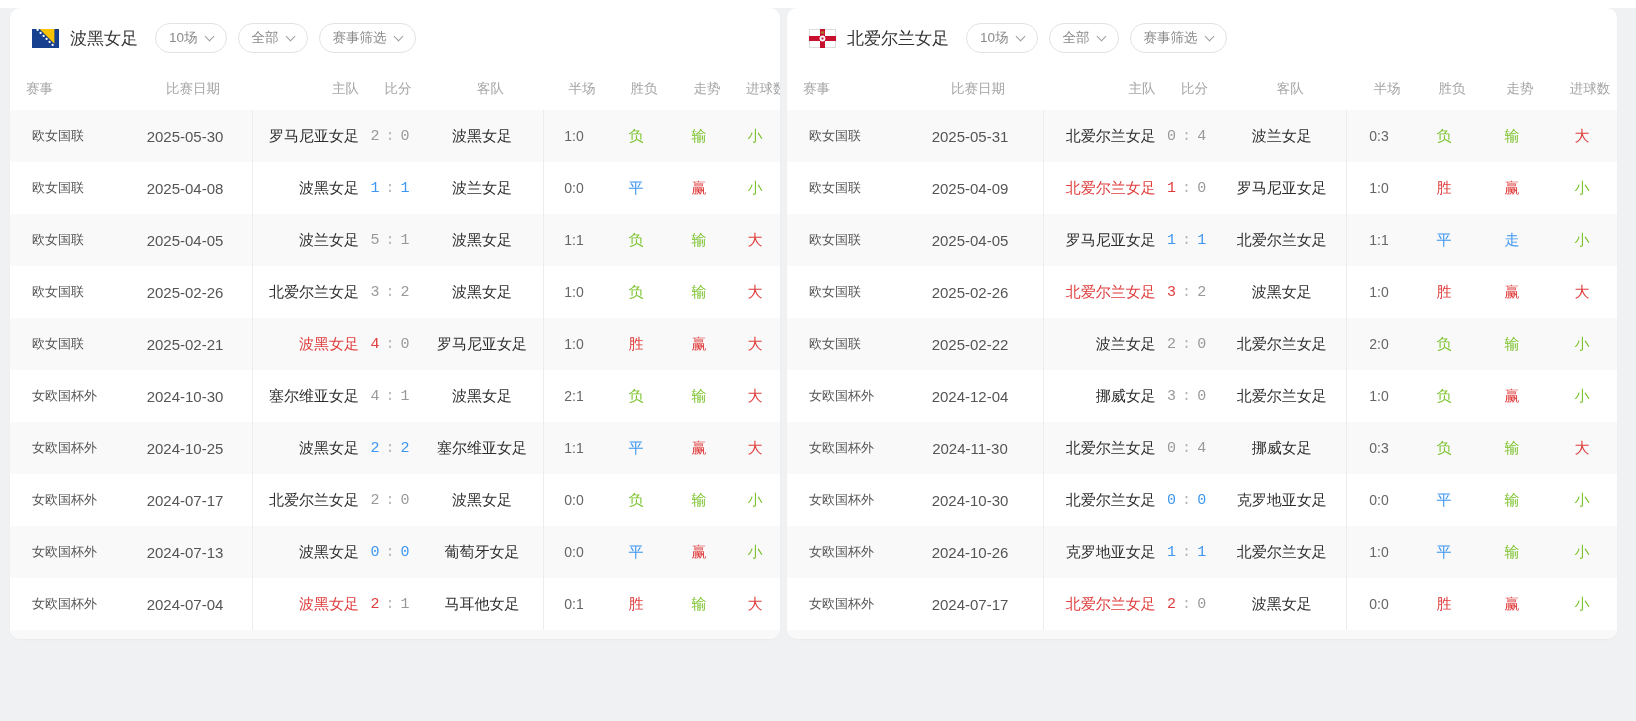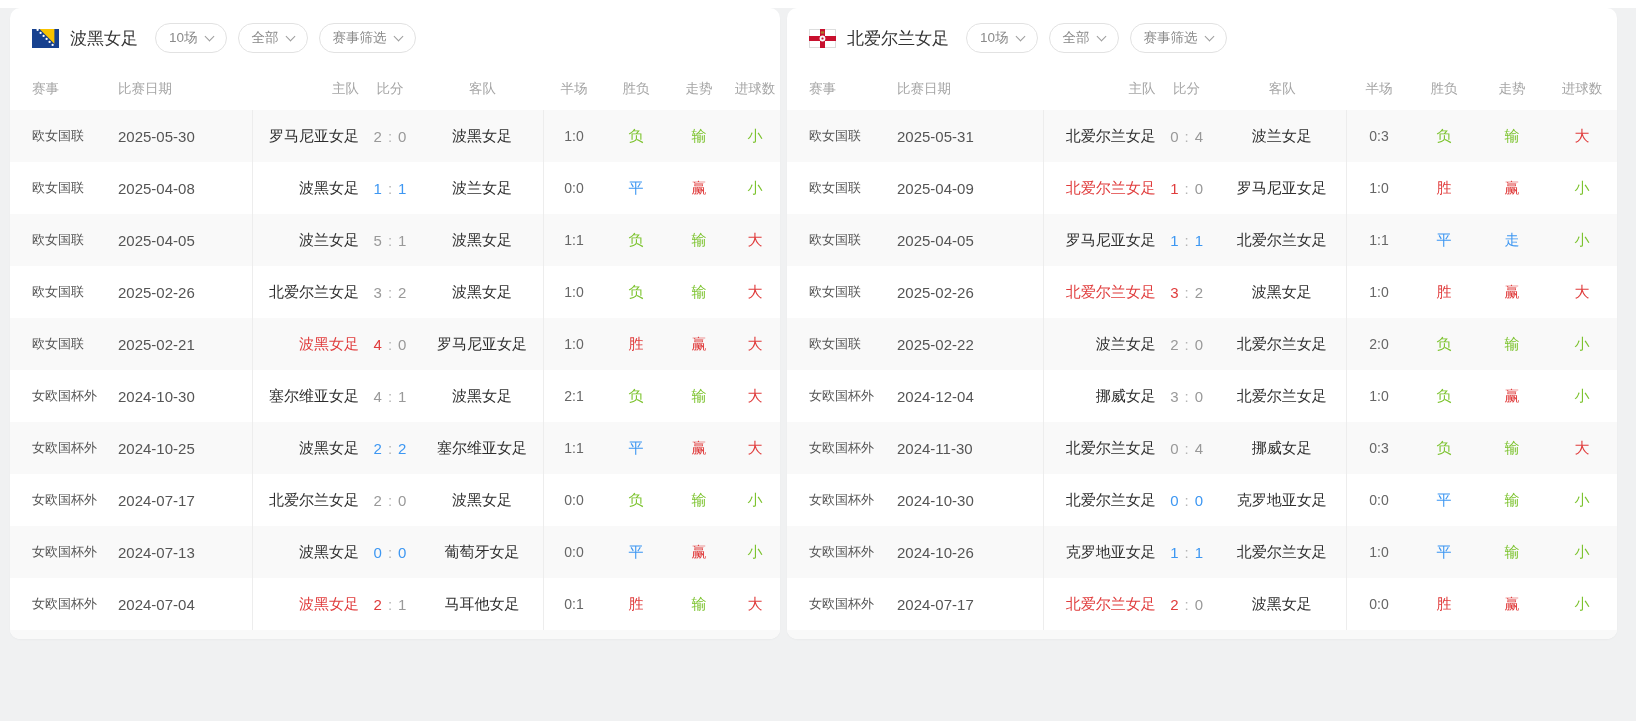--- a/index.html
+++ b/index.html
@@ -45,35 +45,35 @@
     width:7px; height:7px; border-right:1.6px solid #9d9d9d; border-bottom:1.6px solid #9d9d9d;
     transform:rotate(45deg); margin-top:-4px;
   }
 
   .grid-row { display:grid; align-items:center; }
   .panel-left  .grid-row { grid-template-columns:108px 134px 292px 60px 64px 62px 50px; }
   .panel-right .grid-row { grid-template-columns:110px 146px 304px 64px 66px 70px 70px; }
 
   .thead { height:42px; }
   .thead .cell, .thead .home, .thead .away, .thead .score-h {
-    font-size:13.5px; color:#a5a5a5; white-space:nowrap;
+    font-size:13.5px; color:#a5a5a5; white-space:nowrap;padding-left:16px;
   }
   .data-row { height:52px; }
   .rows .data-row:nth-child(odd) { background:#f9f9f9; }
   .rows::after { content:""; display:block; height:9px; background:#f9f9f9; }
 
   .cell { }
   .col-league { padding-left:22px; text-align:left; font-size:13px; color:#555; white-space:nowrap; }
-  .col-date   { font-size:15px; color:#555; white-space:nowrap; }
+  .col-date   { text-align:center; font-size:15px; color:#555; white-space:nowrap; }
   .match { display:grid; grid-template-columns:1fr 62px 1.15fr; align-items:center; height:100%; }
   .data-row .match { border-left:1px solid #ededed; border-right:1px solid #ededed; }
   .home { text-align:right; white-space:nowrap; }
   .away { text-align:center;  white-space:nowrap; }
   .tname { font-size:15px; color:#2e2e2e; }
-  .score, .score-h { display:flex; justify-content:center; align-items:center; gap:6px; }
+  .score, .score-h { display:flex; justify-content:center; align-items:center; gap:6px;font-family:Liberation Mono, monospace; }
   .score { font-size:15px; }
   .score .colon { color:#b5b5b5; }
   .score .num { color:#999; }
   .col-half { text-align:center; font-size:14px; color:#666; }
   .col-res  { text-align:center; font-size:15px; }
 </style>
 </head>
 <body>
 
 <div class="screen">

